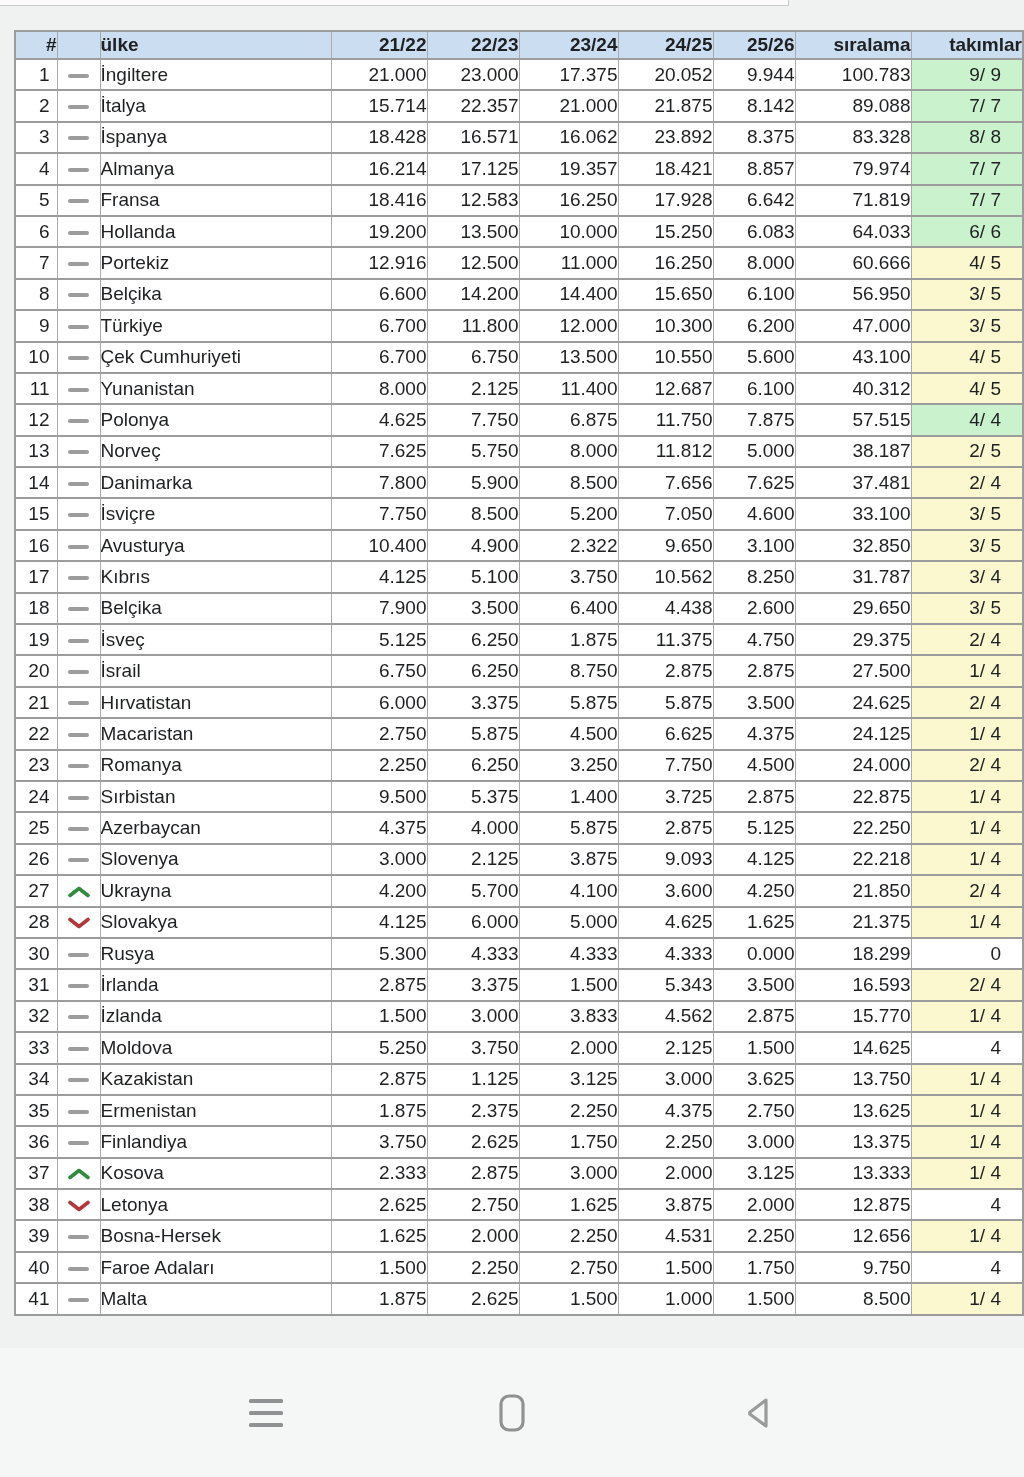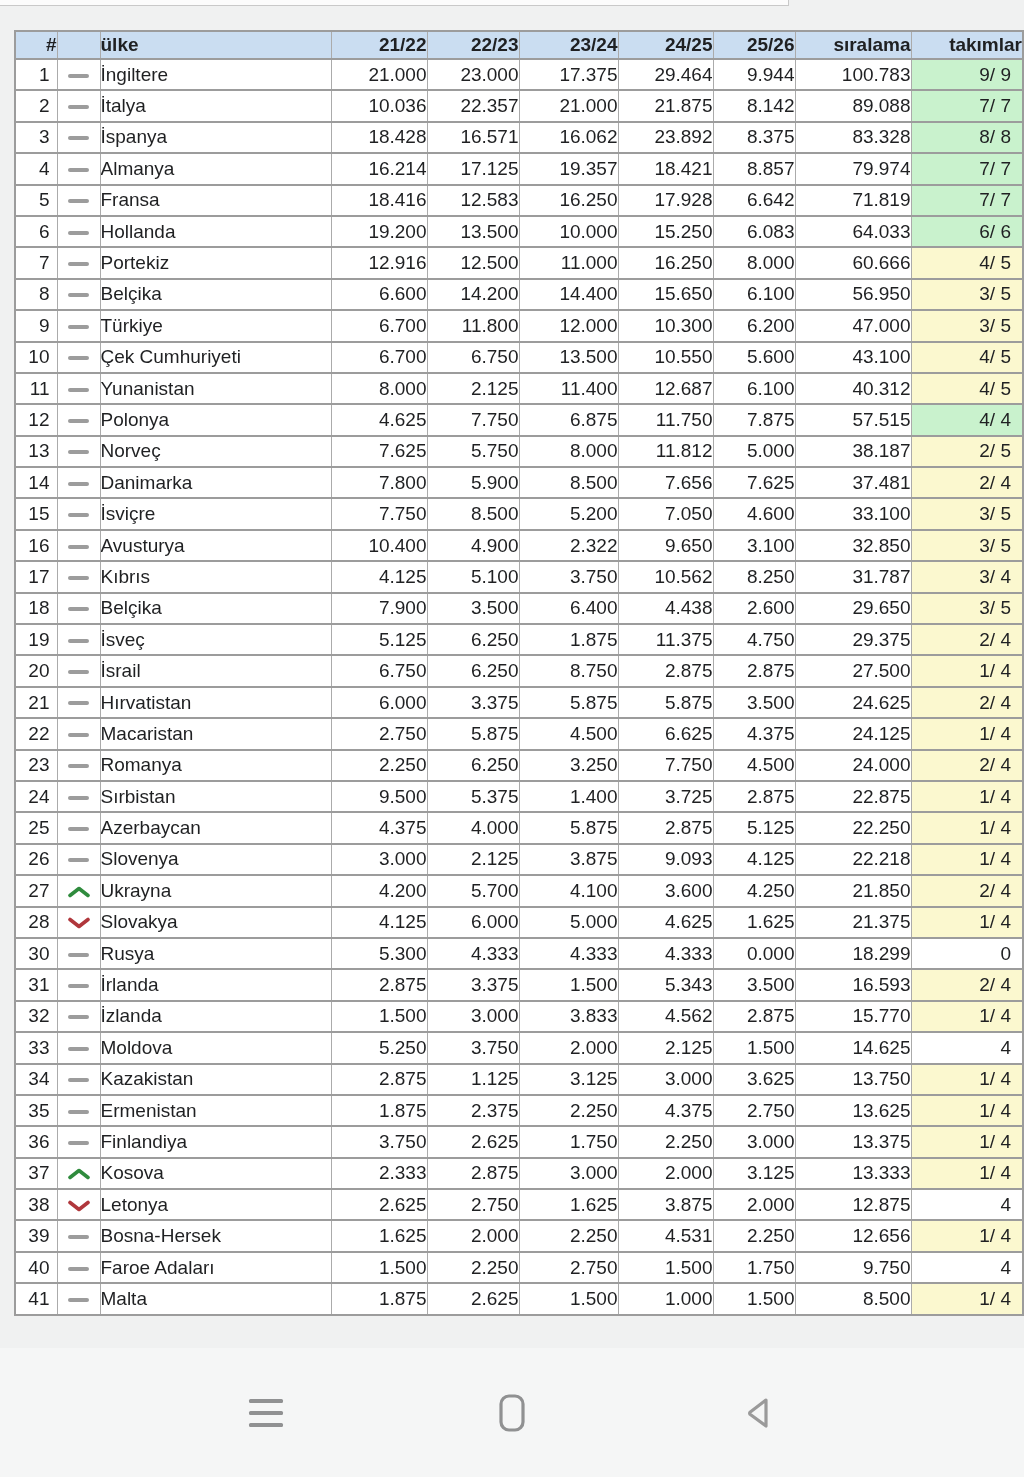--- a/index.html
+++ b/index.html
@@ -40,21 +40,21 @@
   .col-trend  { width: 43px;  }
   .col-country{ width: 231px; }
   .col-s1 { width: 96px; } .col-s2 { width: 92px; } .col-s3 { width: 99px; }
   .col-s4 { width: 95px; } .col-s5 { width: 82px; }
   .col-total  { width: 116px; }
   .col-teams  { width: 112px; }
   .al-r { text-align: right; padding-right: 9px; }
   .al-l { text-align: left;  padding-left: 7px;  }
   .al-c { text-align: center; }
   td.rank  { text-align: right; padding-right: 7px; }
-  td.teams { text-align: right; padding-right: 11px; }
+  td.teams { text-align: right; padding-right: 21px; }
   .bg-green  { background: var(--teams-green); }
   .bg-yellow { background: var(--teams-yellow); }
   .bg-white  { background: #ffffff; }
   .dash {
     display: inline-block; width: 21px; height: 4px;
     border-radius: 2px; background: var(--dash);
     vertical-align: middle;
   }
   .trend-svg { vertical-align: middle; display: inline-block; }
   
@@ -104,30 +104,30 @@
     </tr>
   </thead>
   <tbody id="table-body">
       <tr>
         <td class="rank">1</td>
         <td class="al-c"><span class="dash"></span></td>
         <td class="al-l">İngiltere</td>
         <td class="al-r">21.000</td>
         <td class="al-r">23.000</td>
         <td class="al-r">17.375</td>
-        <td class="al-r">29.464</td>
+        <td class="al-r">20.052</td>
         <td class="al-r">9.944</td>
         <td class="al-r">100.783</td>
         <td class="teams bg-green">9/ 9</td>
       </tr>
       <tr>
         <td class="rank">2</td>
         <td class="al-c"><span class="dash"></span></td>
         <td class="al-l">İtalya</td>
-        <td class="al-r">10.036</td>
+        <td class="al-r">15.714</td>
         <td class="al-r">22.357</td>
         <td class="al-r">21.000</td>
         <td class="al-r">21.875</td>
         <td class="al-r">8.142</td>
         <td class="al-r">89.088</td>
         <td class="teams bg-green">7/ 7</td>
       </tr>
       <tr>
         <td class="rank">3</td>
         <td class="al-c"><span class="dash"></span></td>

